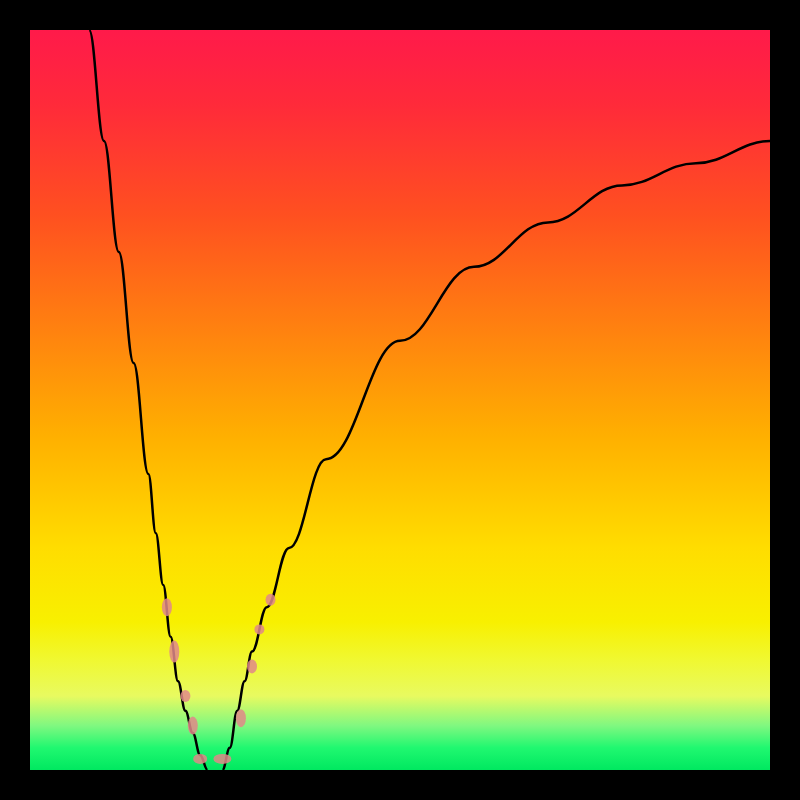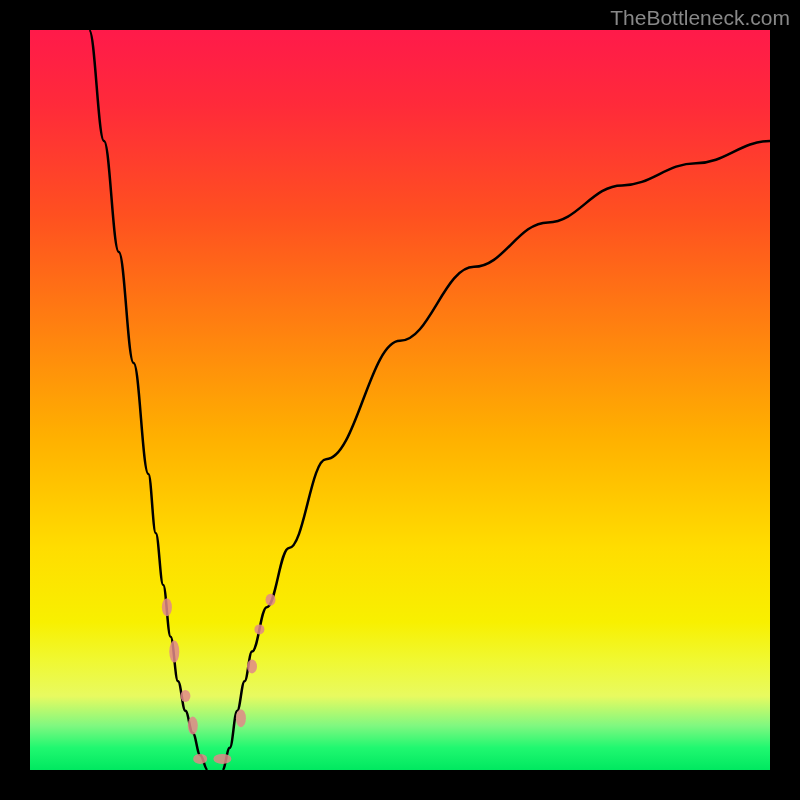--- a/index.html
+++ b/index.html
@@ -60,21 +60,20 @@
     }
     .marker {
       fill: #e08888;
       fill-opacity: 0.85;
     }
   </style>
 </head>
 <body>
 
 <div class="chart-container">
-  <div class="watermark">TheBottleneck.com</div>
   <div class="plot-area">
     <svg class="curves-svg" viewBox="0 0 740 740">
       <g id="curves-group">
           <path d="M 59.2 0 C 65.12 0, 68.08 111, 74 111 C 79.92 111, 82.88 222, 88.8 222 C 94.72 222, 97.68 332.99999999999994, 103.60000000000001 332.99999999999994 C 109.52000000000001 332.99999999999994, 112.48 444, 118.4 444 C 121.36000000000001 444, 122.84 503.2, 125.80000000000001 503.2 C 128.76 503.2, 130.24 555, 133.2 555 C 136.16 555, 137.64 606.8, 140.6 606.8 C 143.56 606.8, 145.04 651.2, 148 651.2 C 150.96 651.2, 152.44 680.8, 155.4 680.8 C 158.36 680.8, 159.84 703, 162.8 703 C 165.76000000000002 703, 167.24 725.2, 170.20000000000002 725.2 C 173.16 725.2, 174.64000000000001 740, 177.6 740" fill="none" stroke="#000" stroke-width="2.5"></path>
           <path d="M 192.4 740 C 195.36 740, 196.84 717.8, 199.8 717.8 C 202.76000000000002 717.8, 204.24 680.8, 207.20000000000002 680.8 C 210.16 680.8, 211.64000000000001 651.2, 214.6 651.2 C 217.56 651.2, 219.04 621.6, 222 621.6 C 227.92000000000002 621.6, 230.88 577.2, 236.8 577.2 C 245.68 577.2, 250.12 518, 259 518 C 273.8 518, 281.2 429.2, 296 429.2 C 325.6 429.2, 340.4 310.8, 370 310.8 C 399.6 310.8, 414.4 236.79999999999995, 444 236.79999999999995 C 473.6 236.79999999999995, 488.4 192.39999999999998, 518 192.39999999999998 C 547.6 192.39999999999998, 562.4 155.39999999999998, 592 155.39999999999998 C 621.6 155.39999999999998, 636.4 133.20000000000005, 666 133.20000000000005 C 695.6 133.20000000000005, 710.4 111, 740 111" fill="none" stroke="#000" stroke-width="2.5"></path>
         </g>
       <g id="markers-group">
           <ellipse cx="136.9" cy="577.2" rx="5" ry="9" class="marker"></ellipse>
           <ellipse cx="144.3" cy="621.6" rx="5" ry="11" class="marker"></ellipse>
           <ellipse cx="155.4" cy="666" rx="5" ry="6" class="marker"></ellipse>

